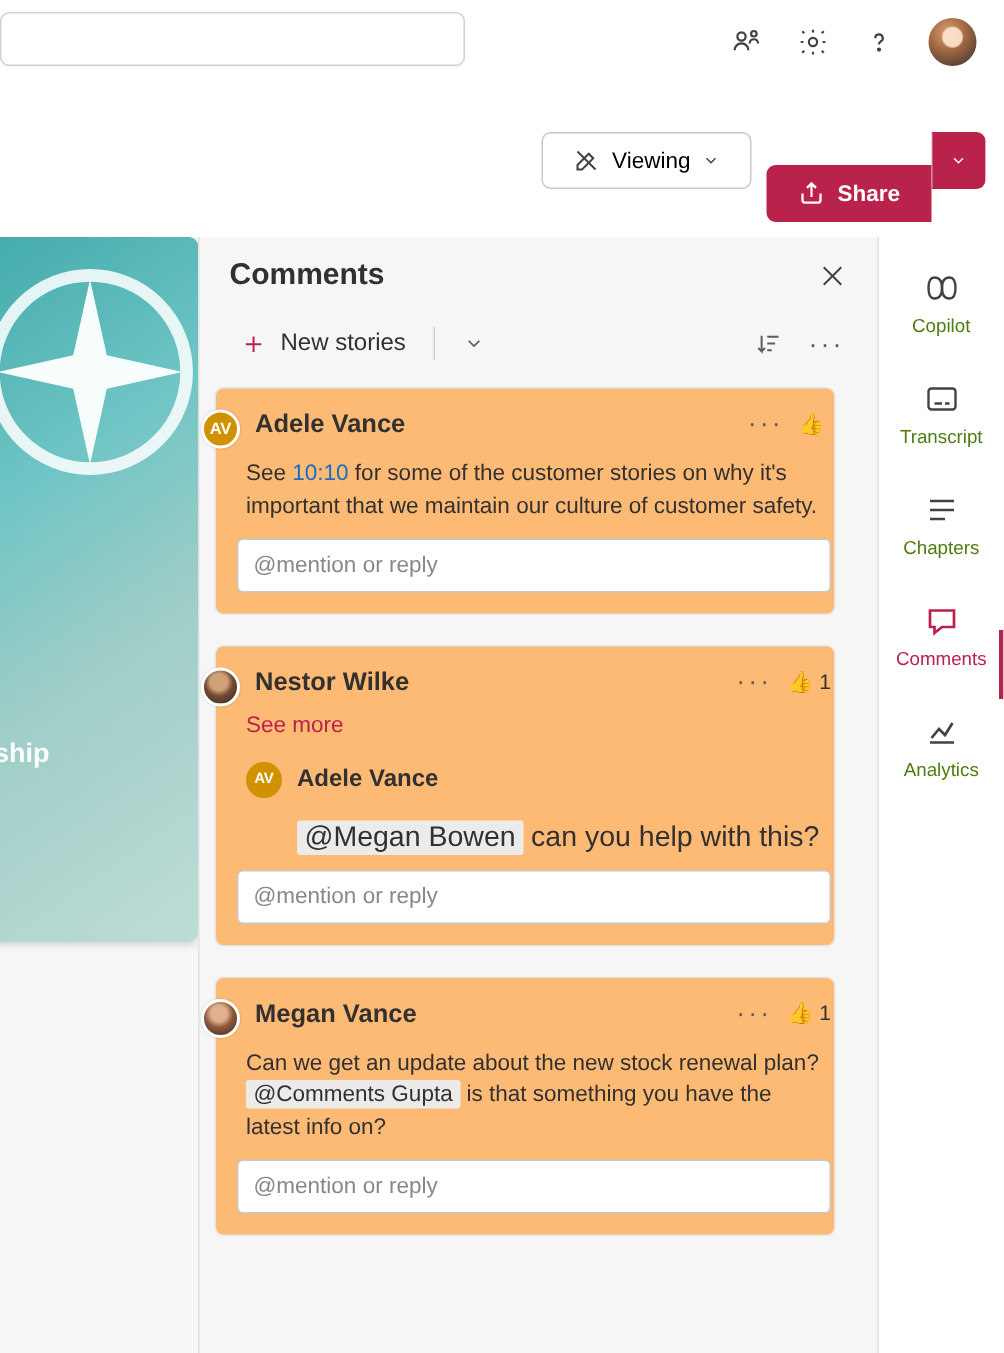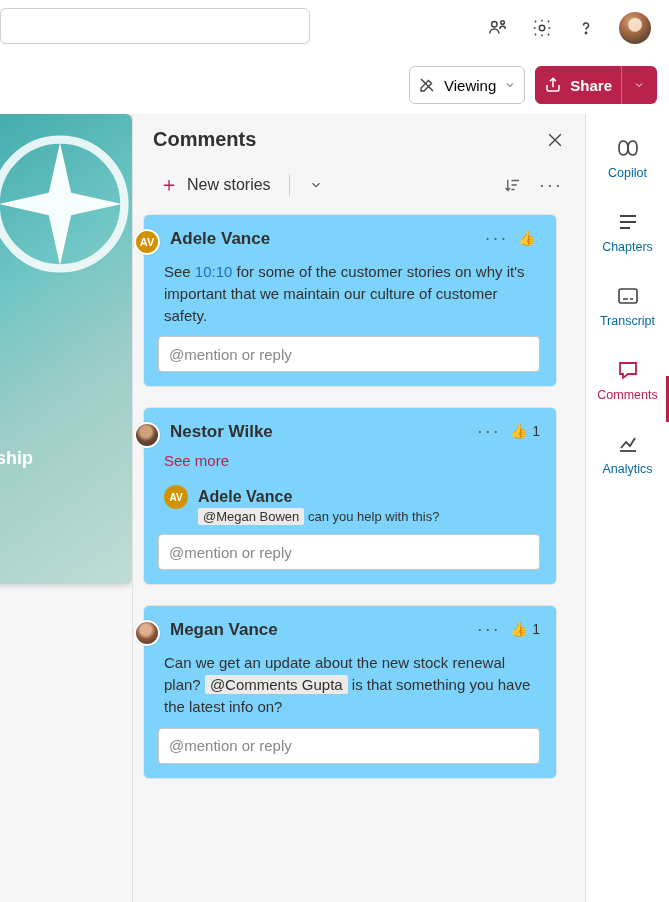--- a/index.html
+++ b/index.html
@@ -60,32 +60,33 @@
     align-items: center;
     padding: 10px 12px 10px 0;
     gap: 10px;
     margin-right:0;
   }
   .btn {
     display: inline-flex;
     align-items: center;
     gap: 8px;
     height: 38px;
-    padding: 0 8px;
+    padding: 0 20px;
     border-radius: 6px;
     font-size: 15px;
     cursor: pointer;
     border: 1px solid #c8c8c8;
     background:#fff;
   }
   .btn.share {
     background: #b9224a;
     border-color: #b9224a;
     color: #fff;
     font-weight:600;
+    margin-top:44px;
   }
   .btn.share-split {
     background: #b9224a;
     border-color: #b9224a;
     color:#fff;
     width: 36px;
     padding:0;
     justify-content:center;
     border-left: 1px solid rgba(255,255,255,0.3);
     border-top-left-radius:0;
@@ -163,25 +164,25 @@
     flex:1;
     overflow-y:auto;
     padding: 0 28px 0 10px;
     position:relative;
   }
   .comments-scroll::-webkit-scrollbar { width:10px; }
   .comments-scroll::-webkit-scrollbar-thumb { background:#c8c8c8; border-radius:5px; }
   .comments-scroll::-webkit-scrollbar-track { background:transparent; }
 
   .comment-card {
-    background:#7dd3fc;
+    background:#fdba74;
     border:1px solid #e5e5e5;
     border-radius:6px;
     margin-bottom:20px;
-    padding: 14px 16px 14px 14px;
+    padding: 14px 2px 14px 14px;
     position:relative;
   }
   .card-head { display:flex; align-items:flex-start; gap:10px; }
   .av {
     width:26px; height:26px; border-radius:50%;
     flex-shrink:0;
     display:flex; align-items:center; justify-content:center;
     font-size:11px; font-weight:600; color:#fff;
     margin-left:-24px;
     border:2px solid #fff;
@@ -198,21 +199,21 @@
 
   .card-body { margin:6px 0 10px 6px; font-size:15px; line-height:1.45; color:#323130; }
   .timestamp-link { color:#1b6ec2; cursor:pointer; }
   .see-more { color:#b9224a; font-weight:400; cursor:pointer; margin:4px 0 10px 6px; display:inline-block; font-size:15px;}
   .mention-chip { background:#edebe9; padding:1px 5px; border-radius:2px; }
 
   .reply-block { margin: 6px 0 10px 6px; }
   .reply-head { display:flex; align-items:center; gap:10px; }
   .reply-av { width:24px; height:24px; border-radius:50%; background:#d29200; color:#fff; font-size:10px; font-weight:600; display:flex; align-items:center; justify-content:center; }
   .reply-author { font-weight:700; font-size:16px; }
-  .reply-body { margin:0 0 0 34px; font-size:13px; }
+  .reply-body { margin:16px 0 0 34px; font-size:19px; }
 
   .reply-input {
     width:100%;
     height:36px;
     border:1px solid #c8c8c8;
     border-radius:4px;
     padding: 0 10px;
     font-size:15px;
     color:#605e5c;
     outline:none;
@@ -226,21 +227,21 @@
     border-left:1px solid #e1e1e1;
     display:flex;
     flex-direction:column;
     align-items:center;
     padding-top:18px;
     gap:22px;
     position:relative;
   }
   .rail-item {
     display:flex; flex-direction:column; align-items:center; gap:6px;
-    font-size:12px; color:#0369a1; cursor:pointer;
+    font-size:12px; color:#4d7c0f; cursor:pointer;
     width:100%;
     padding:4px 0;
   }
   .rail-item.active { color:#b9224a; }
   .rail-item.active .rail-icon-stroke { stroke:#b9224a; }
   .rail-marker {
     position:absolute;
     right:0;
     width:3px;
     height:46px;
@@ -432,34 +433,34 @@
       <div class="rail-icon">
         <svg width="24" height="24" viewBox="0 0 24 24" fill="none" stroke="#424242" stroke-width="1.6" class="rail-icon-stroke">
           <path d="M7 5c4 0 5 3 5 7s-1 7-5 7c-3 0-4-3-4-7s1-7 4-7z"></path>
           <path d="M17 5c-4 0-5 3-5 7s1 7 5 7c3 0 4-3 4-7s-1-7-4-7z"></path>
         </svg>
       </div>
       <span class="rail-label">Copilot</span>
     </div>
     <div class="rail-item">
       <div class="rail-icon">
-        <svg width="24" height="24" viewBox="0 0 24 24" fill="none" stroke="#424242" stroke-width="1.8" class="rail-icon-stroke">
-          <path d="M4 6h16M4 12h16M4 18h10"></path>
-        </svg>
-      </div>
-      <span class="rail-label">Chapters</span>
-    </div>
-    <div class="rail-item">
-      <div class="rail-icon">
         <svg width="24" height="24" viewBox="0 0 24 24" fill="none" stroke="#424242" stroke-width="1.6" class="rail-icon-stroke">
           <rect x="3" y="5" width="18" height="14" rx="2"></rect>
             <path d="M7 15h5M14 15h3"></path>
         </svg>
       </div>
       <span class="rail-label">Transcript</span>
+    </div>
+    <div class="rail-item">
+      <div class="rail-icon">
+        <svg width="24" height="24" viewBox="0 0 24 24" fill="none" stroke="#424242" stroke-width="1.8" class="rail-icon-stroke">
+          <path d="M4 6h16M4 12h16M4 18h10"></path>
+        </svg>
+      </div>
+      <span class="rail-label">Chapters</span>
     </div>
     <div class="rail-item active">
       <div class="rail-icon">
         <svg width="24" height="24" viewBox="0 0 24 24" fill="none" stroke="#b9224a" stroke-width="1.8" class="rail-icon-stroke">
           <path d="M4 5h16v11H12l-5 4v-4H4z"></path>
         </svg>
       </div>
       <span class="rail-label">Comments</span>
     </div>
     <div class="rail-item">

